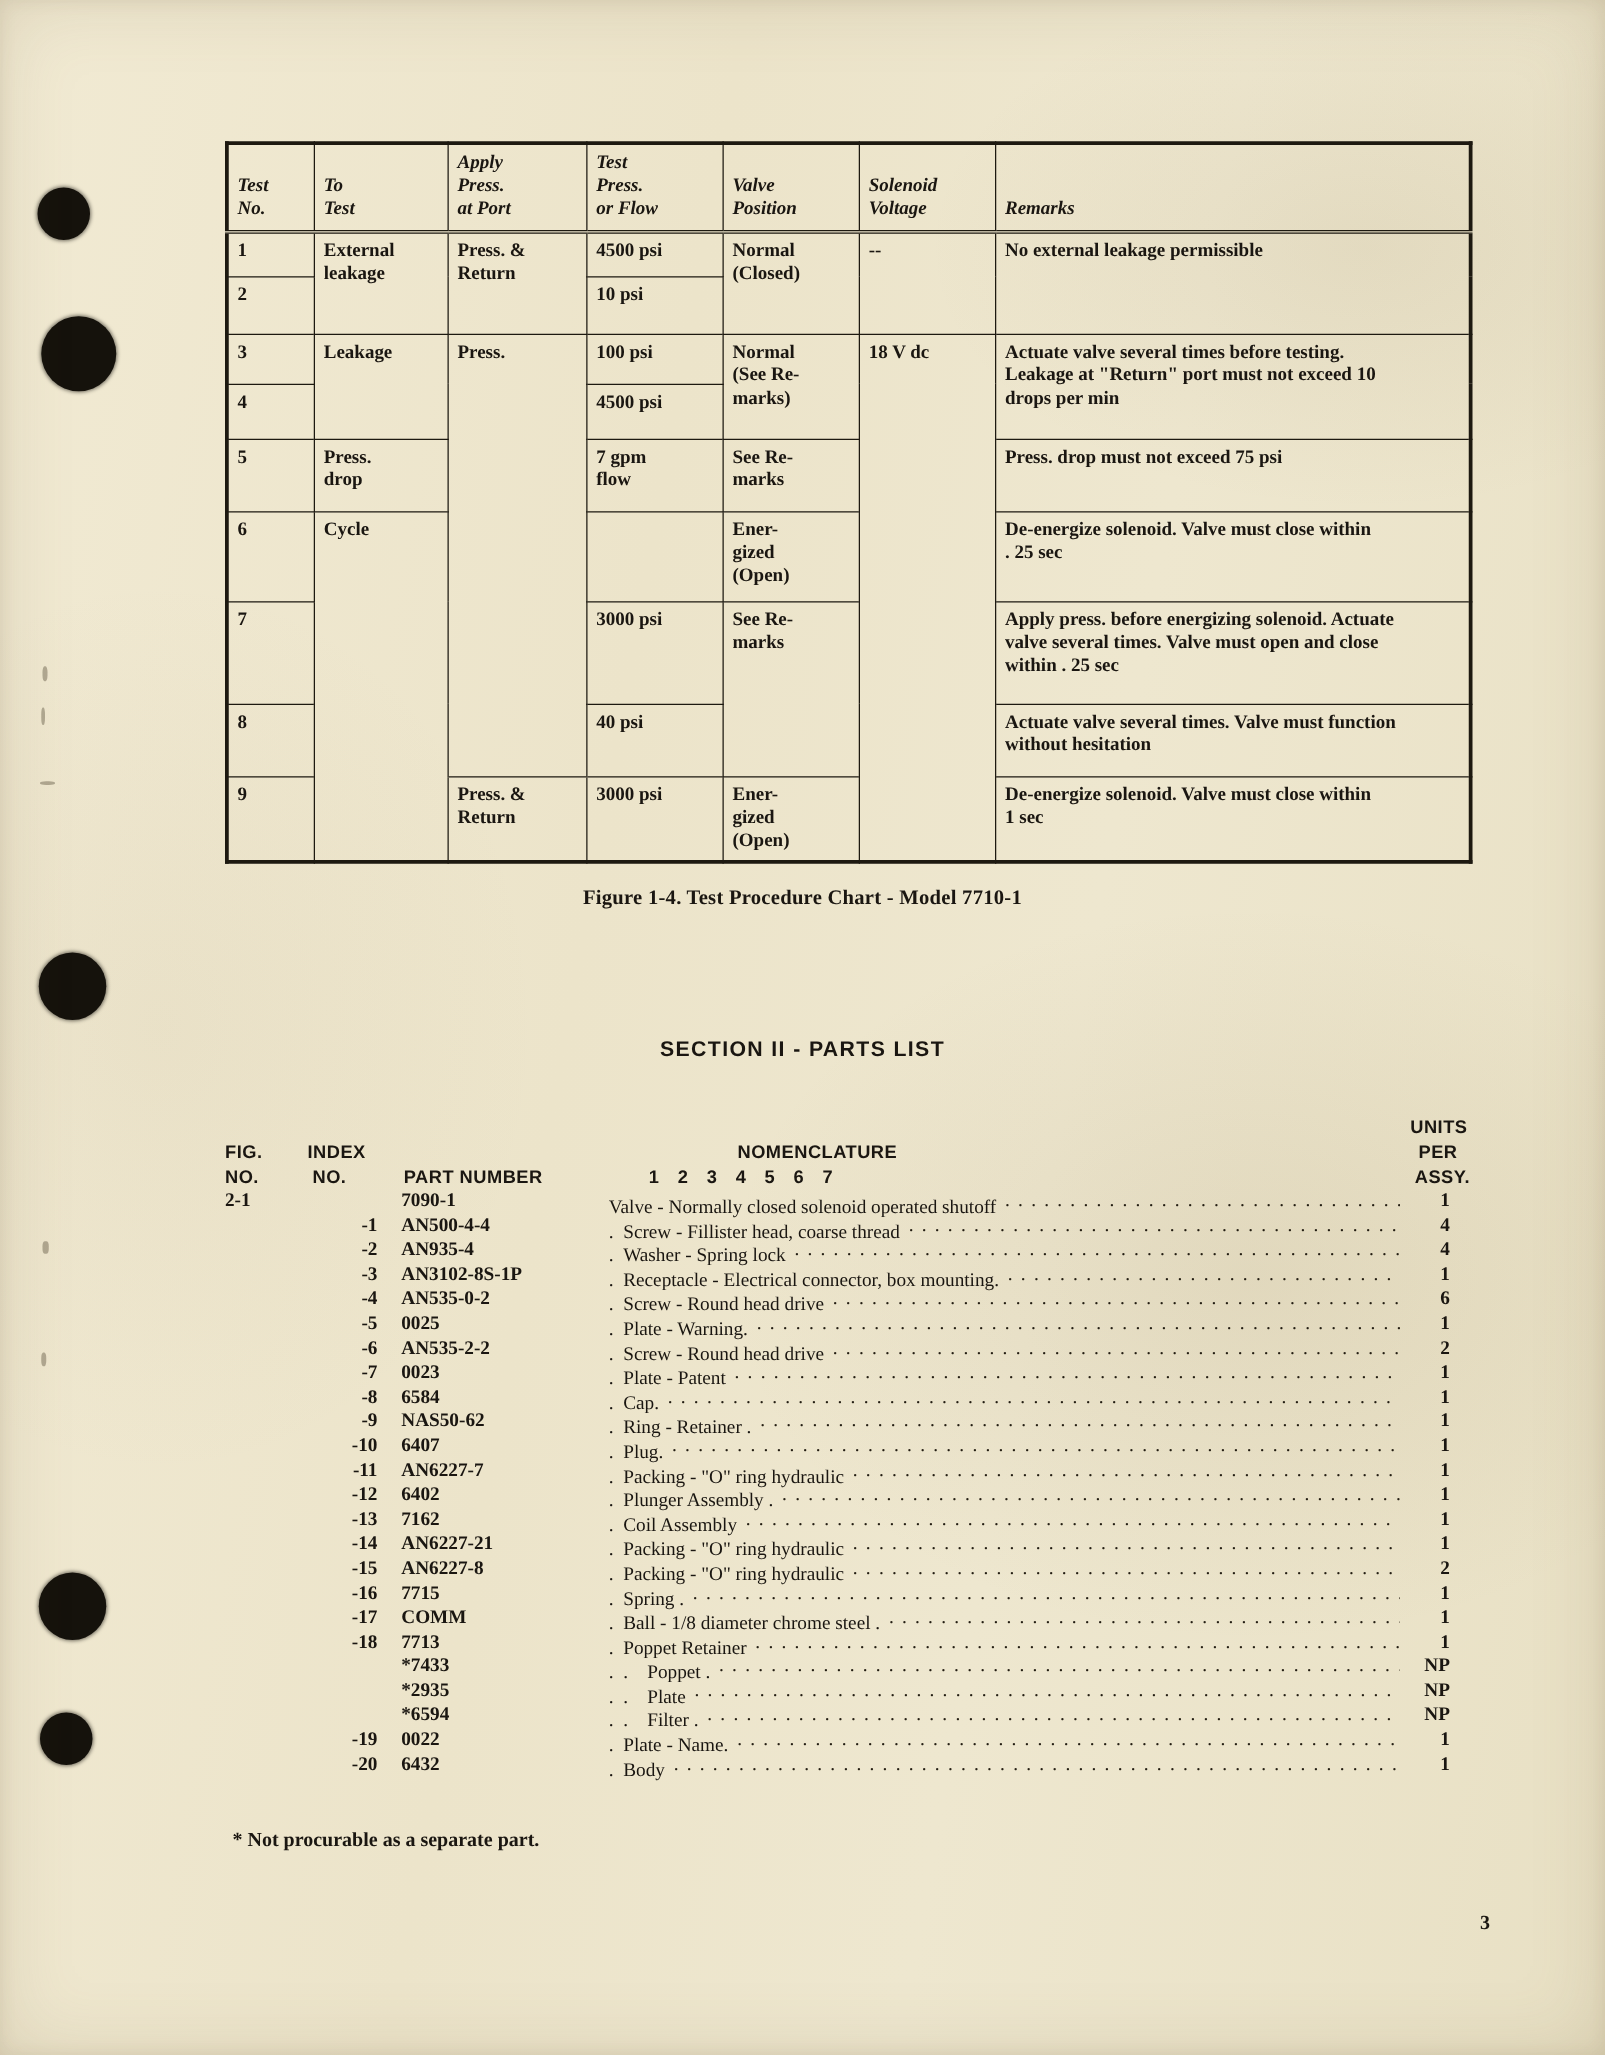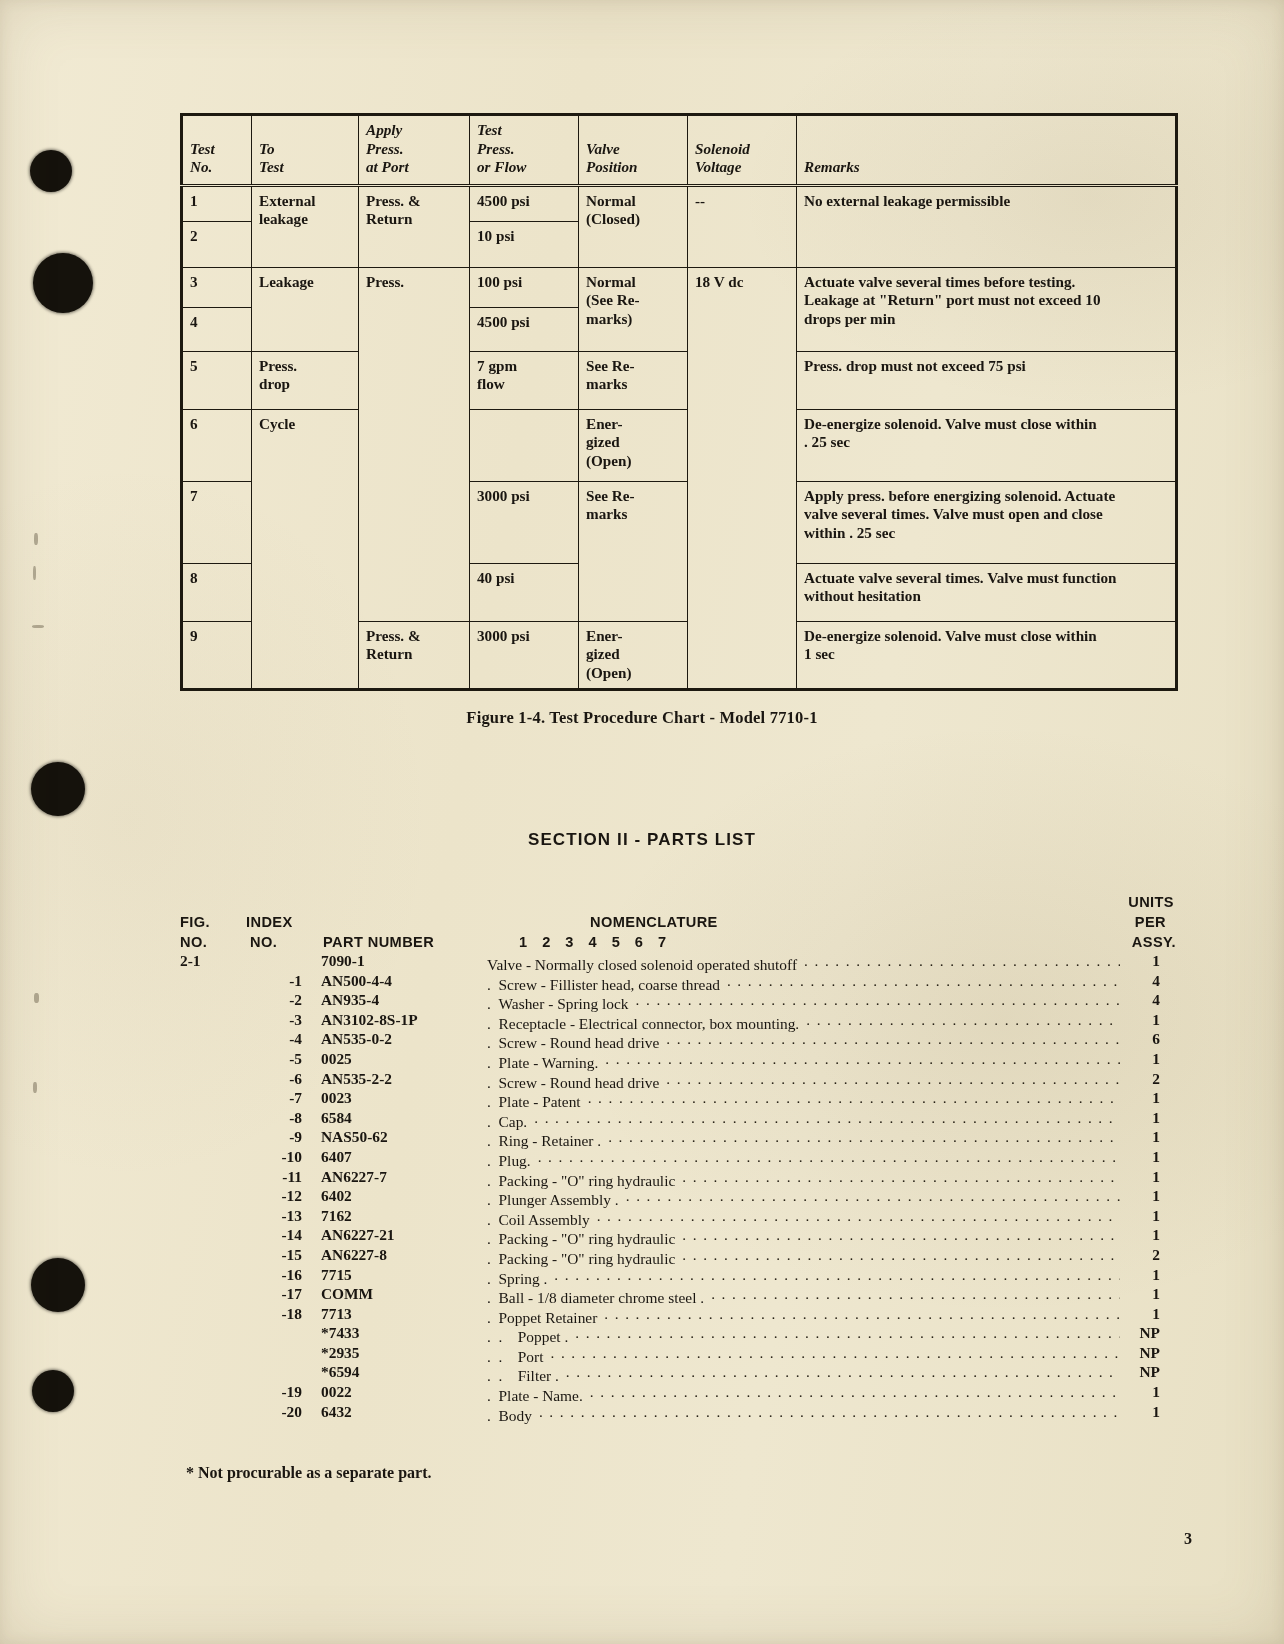--- a/index.html
+++ b/index.html
@@ -441,21 +441,21 @@
           <span class="p-fig"></span>
           <span class="p-idx"></span>
           <span class="p-part">*7433</span>
           <span class="p-lead"><span>. . </span><span class="nom-txt">Poppet .</span><span class="dots">................................................................................</span></span>
           <span class="p-units">NP</span>
         </div>
         <div class="prow">
           <span class="p-fig"></span>
           <span class="p-idx"></span>
           <span class="p-part">*2935</span>
-          <span class="p-lead"><span>. . </span><span class="nom-txt">Port</span><span class="dots">................................................................................</span></span>
+          <span class="p-lead"><span>. . </span><span class="nom-txt">Plate</span><span class="dots">................................................................................</span></span>
           <span class="p-units">NP</span>
         </div>
         <div class="prow">
           <span class="p-fig"></span>
           <span class="p-idx"></span>
           <span class="p-part">*6594</span>
           <span class="p-lead"><span>. . </span><span class="nom-txt">Filter .</span><span class="dots">................................................................................</span></span>
           <span class="p-units">NP</span>
         </div>
         <div class="prow">

